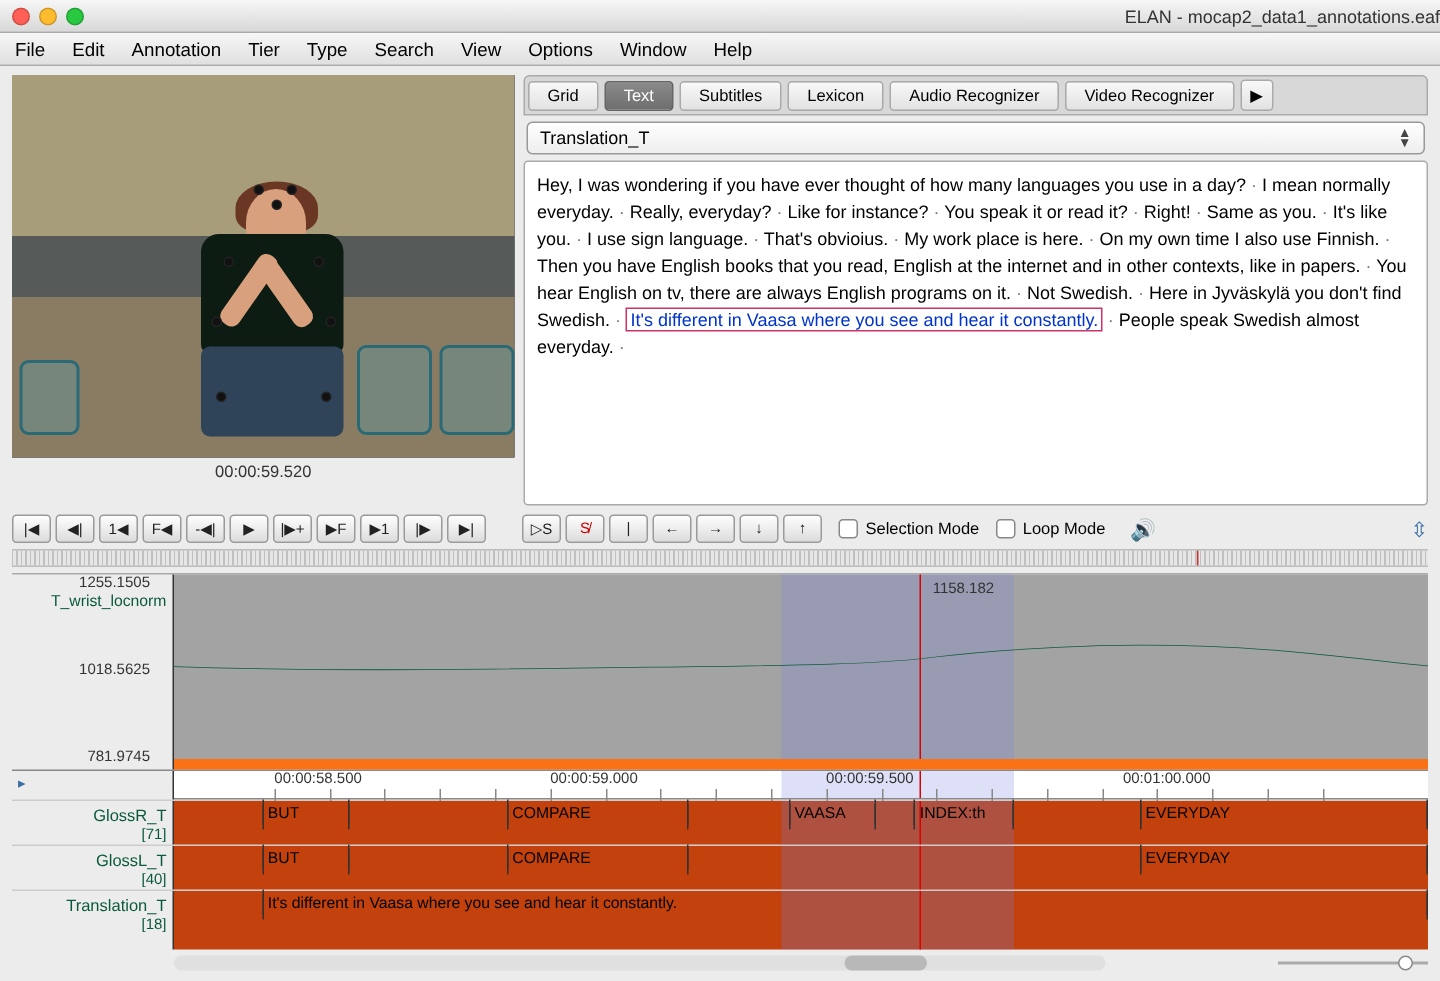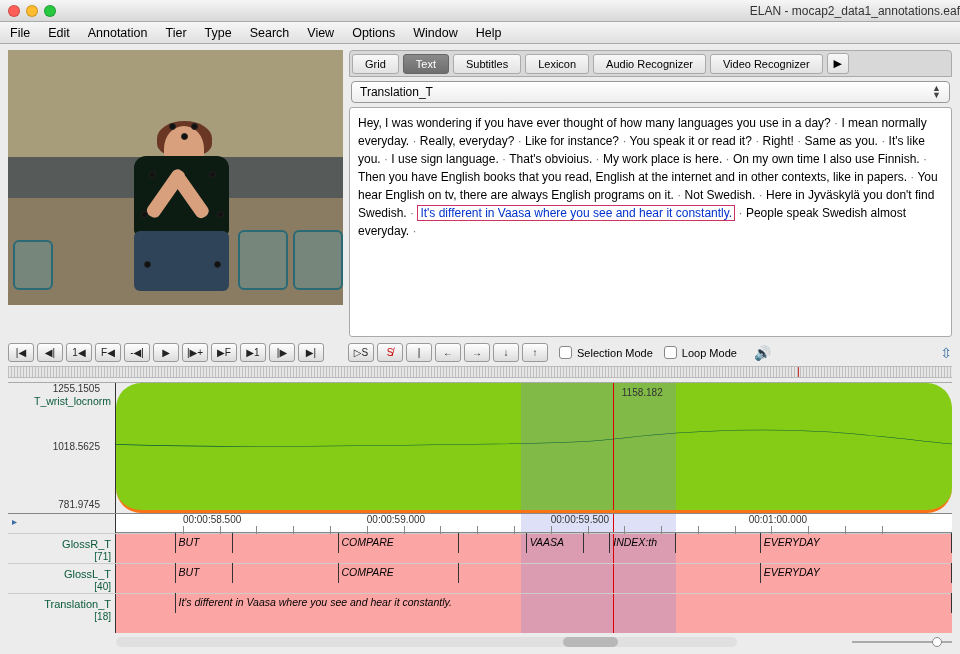--- a/index.html
+++ b/index.html
@@ -47,37 +47,37 @@
   .vdrag { margin-left:auto; font-size:14px; color:#3a6ea5; }
   .density { height:12px; margin:0 8px; background:#e6e6e6; border-top:1px solid #bbb; border-bottom:1px solid #bbb; position:relative; overflow:hidden;}
   .density::before { content:""; position:absolute; inset:0; background-image: repeating-linear-gradient(90deg,#666 0 1px, transparent 1px 3px); opacity:0.3; }
   .density .cursor { position:absolute; top:-2px; bottom:-2px; width:1px; background:#c33; left:83.7%; }
   .density .cursor::before { content:""; position:absolute; top:-4px; left:-3px; width:7px; height:4px; background:#c33; }
   .timeline-area { border-top:1px solid #aaa; margin:4px 8px 0 8px; }
   .waveform { height:130px; display:flex; }
   .wf-labels { width:108px; border-right:1px solid #333; position:relative; }
   .wf-labels .yt { position:absolute; right:15px; font-size:10px; color:#333; }
   .tierlabel { position:absolute; right:4px; font-size:10.5px; color:#0a5a3a; }
-  .wf-plot { flex:1; position:relative; background:#84cc16; border-bottom:3px solid #f97316;border-radius:25px;}
+  .wf-plot { flex:1; position:relative; background:#a3a3a3; border-bottom:7px solid #f97316;}
   .wave { position:absolute; left:0; right:0; top:38px; height:34px; }
   .wave svg { width:100%; height:100%; }
   .selband { position:absolute; top:0; bottom:0; background:rgba(120,130,220,0.25); }
   .playhead { position:absolute; top:0; bottom:0; width:1px; background:#d00; }
   .val-label { position:absolute; font-size:10px; color:#333; }
   .ruler { height:20px; display:flex; border-top:1px solid #888;}
   .ruler-labels { width:108px; border-right:1px solid #333; position:relative;}
   .ruler-track { flex:1; position:relative; background:#fff; border-bottom:1px solid #888;}
   .ruler-track .tick { position:absolute; top:0; font-size:10px; color:#333; }
   .ruler-track .tickline { position:absolute; top:12px; width:1px; height:8px; background:#888;}
   .tierrow { height:30px; display:flex; border-top:1px solid #ccc;}
   .tierrow.trans { height:40px; }
   .tier-lcol { width:108px; border-right:1px solid #333; position:relative; }
   .tier-name { position:absolute; right:4px; top:4px; font-size:11px; color:#0a5a3a; }
   .tier-count { position:absolute; right:4px; top:17px; font-size:10px; color:#0a5a3a; }
-  .tier-track { flex:1; position:relative; background:#fca5a5;font-style:italic; }
+  .tier-track { flex:1; position:relative; background:#c2410c; }
   .ann { position:absolute; top:2px; height:14px; border-left:1px solid #333; border-right:1px solid #333; font-size:10.5px; padding:0 3px; white-space:nowrap; }
   .ann::before{content:"";position:absolute;left:-1px;top:-3px;width:1px;height:20px;background:#333;}
   .ann::after{content:"";position:absolute;right:-1px;top:-3px;width:1px;height:20px;background:#333;}
   .hscroll { height:14px; margin:2px 8px 0 8px; display:flex; align-items:center;}
   .hscroll .track { flex:1; height:10px; background:#e0e0e0; border-radius:5px; margin:0 115px 0 108px; position:relative;}
   .hscroll .thumb { position:absolute; left:72%; width:55px; height:10px; background:#b8b8b8; border-radius:5px;}
   .slider { width:100px; height:10px; position:relative;}
   .slider .tr { position:absolute; top:4px; left:0; right:0; height:2px; background:#aaa;}
   .slider .kn { position:absolute; top:0; left:80%; width:10px; height:10px; background:#fff; border:1px solid #888; border-radius:50%;}
 </style>
@@ -124,20 +124,21 @@
         <div class="dot" style="top:22px;left:82px;"></div>
         <div class="dot" style="top:32px;left:72px;"></div>
         <div class="dot" style="top:70px;left:40px;"></div>
         <div class="dot" style="top:70px;left:100px;"></div>
         <div class="dot" style="top:110px;left:32px;"></div>
         <div class="dot" style="top:110px;left:108px;"></div>
         <div class="dot" style="top:160px;left:35px;"></div>
         <div class="dot" style="top:160px;left:105px;"></div>
       </div>
     </div>
+    <div class="timecode">00:00:59.520</div>
   </div>
 
   <div class="right-col">
     <div class="tabrow">
       <div class="tab">Grid</div>
       <div class="tab active">Text</div>
       <div class="tab">Subtitles</div>
       <div class="tab">Lexicon</div>
       <div class="tab">Audio Recognizer</div>
       <div class="tab">Video Recognizer</div>

